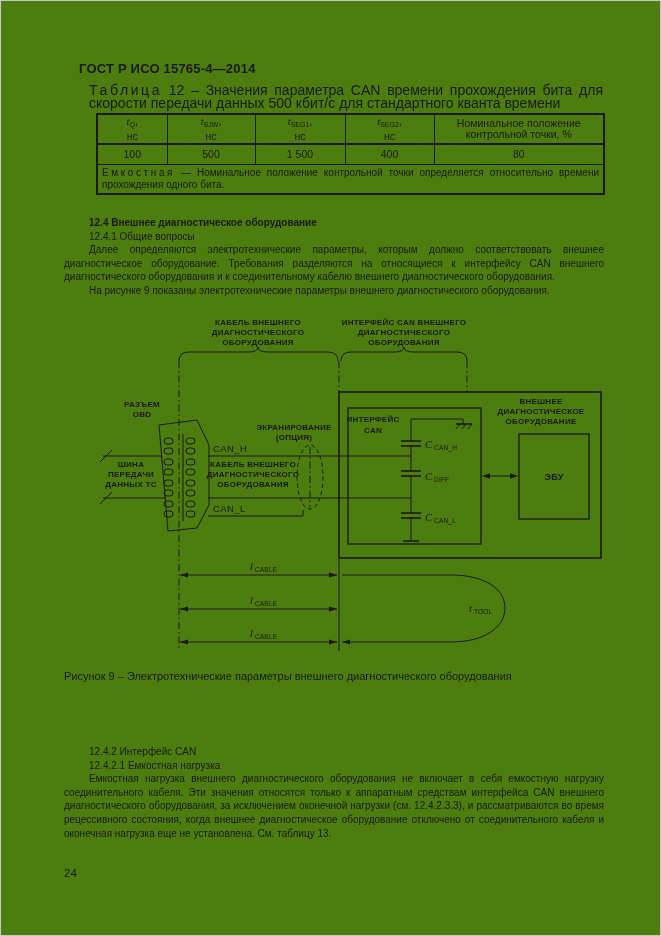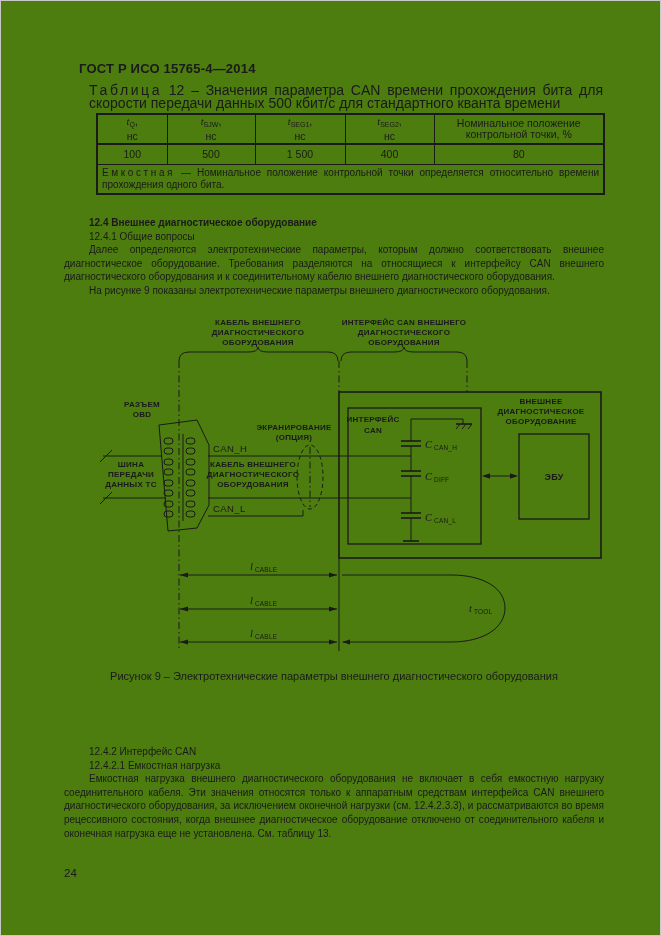--- a/index.html
+++ b/index.html
@@ -26,21 +26,21 @@
     text-align:justify;font-size:10px;line-height:11.5px;padding:2px 4px 3px 4px;
     border-top:1.5px solid #1a1a1a;
   }
   .itl{font-family:"Liberation Serif",serif;font-style:italic;}
   table.gost sub{font-size:7px;vertical-align:-2px;}
   .txt{left:63px;width:540px;font-size:10px;line-height:13.6px;text-align:justify;}
   .txt p{margin:0;text-indent:25px;}
   .b{font-weight:bold;}
   .blk1{top:215px;}
   .blk2{top:696px;margin-top:48px;}
-  .figcap{left:63px;top:669px;width:540px;text-align:center;font-size:11px;}
+  .figcap{left:63px;top:669px;width:540px;text-align:left;font-size:11px;}
   .pnum{left:63px;top:866px;font-size:11.5px;}
   svg text{fill:#1a1a1a;}
   .dlb{font:bold 8px "Liberation Sans",sans-serif;text-anchor:middle;letter-spacing:.25px;}
   .can{font:9.5px "Liberation Sans",sans-serif;letter-spacing:.4px;}
   .sym{font:italic 10.5px "Liberation Serif",serif;}
   .ssub{font:6.5px "Liberation Sans",sans-serif;letter-spacing:.2px;}
   .ln{stroke:#1a1a1a;stroke-width:1;fill:none;}
   .thk{stroke-width:1.6;}
   .dd{stroke-dasharray:7 3 1.5 3;}
   .dsh{stroke-dasharray:4 3;}

